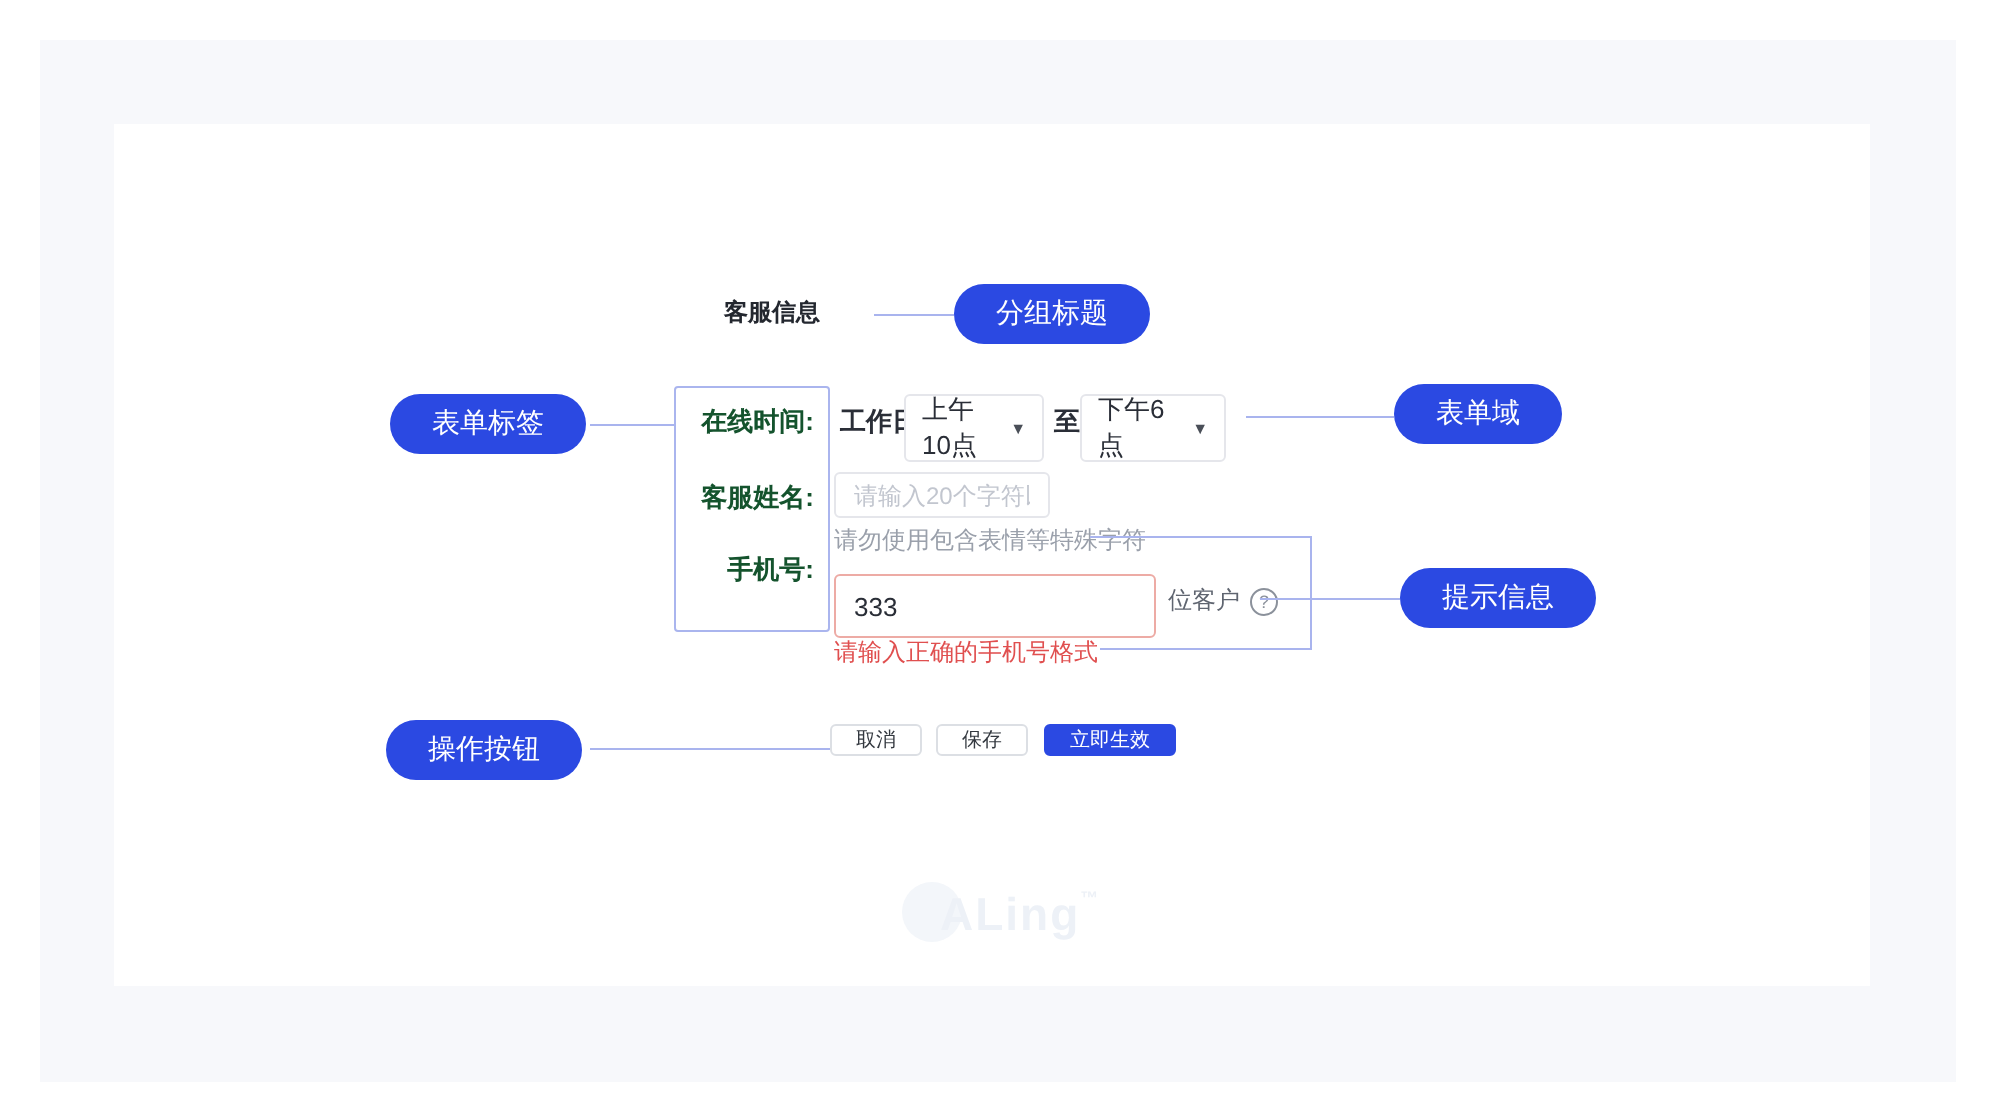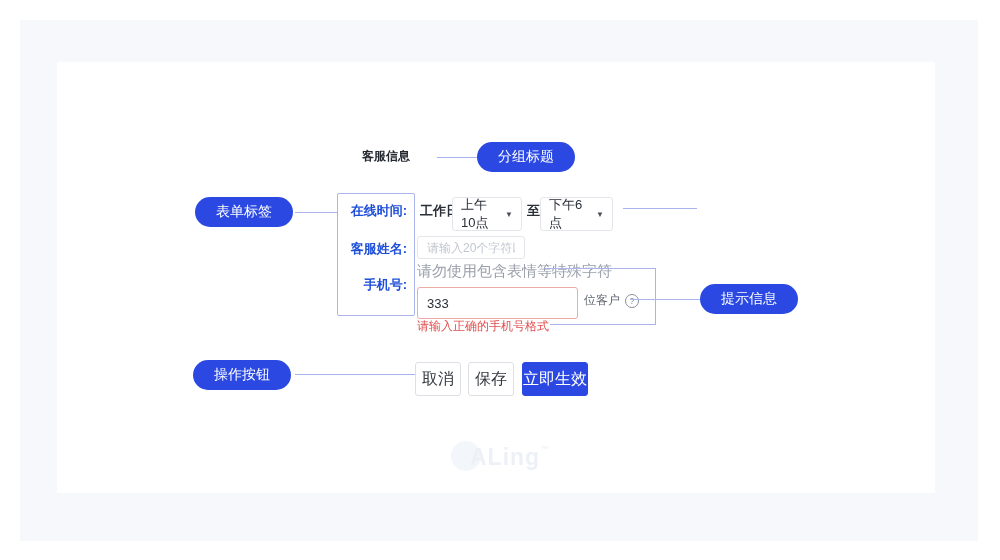--- a/index.html
+++ b/index.html
@@ -11,44 +11,44 @@
   .vline{position:absolute;width:1px;background:#a9b4ee;}
 
   .pill{position:absolute;height:30px;border-radius:15px;background:#2b49e2;color:#ffffff;
         font-size:14px;display:flex;align-items:center;justify-content:center;
         padding:0 21px;box-sizing:border-box;white-space:nowrap;}
 
   .card-title{position:absolute;font-size:12px;font-weight:700;color:#23272f;white-space:nowrap;}
 
   .label-box{position:absolute;border:1px solid #aab5ee;border-radius:2px;box-sizing:border-box;}
   .form-label{position:absolute;width:68px;text-align:right;font-size:13px;font-weight:600;
-              color:#1d4ed8;white-space:nowrap;}
+              color:#14532d;white-space:nowrap;}
 
   .plain-text{position:absolute;font-size:13px;font-weight:600;color:#2a2e37;white-space:nowrap;}
 
   .dropdown{position:absolute;height:24px;border:1px solid #e5e6eb;border-radius:3px;background:#fff;
             box-sizing:border-box;display:flex;align-items:center;justify-content:space-between;
             padding:16px 8px;font-size:13px;color:#2a2e37;cursor:pointer;}
   .caret{font-size:8px;color:#4a4f58;margin-left:6px;}
 
   .text-input{position:absolute;border:1px solid #e5e6eb;border-radius:3px;background:#fff;
               box-sizing:border-box;font-size:12px;color:#2a2e37;padding:0 9px;outline:none;
               font-family:"Liberation Sans","DejaVu Sans",sans-serif;}
   .text-input::placeholder{color:#c2c6cf;}
   .error-input{border-color:#edaba5;font-size:13px;}
 
-  .hint-text{position:absolute;font-size:15px;color:#9aa0ab;white-space:nowrap;}
+  .hint-text{position:absolute;font-size:12px;color:#9aa0ab;white-space:nowrap;}
   .error-text{position:absolute;font-size:12px;color:#e04f4f;white-space:nowrap;}
 
   .suffix{position:absolute;font-size:12px;color:#5f6570;display:flex;align-items:center;white-space:nowrap;}
   .help-circle{display:inline-flex;align-items:center;justify-content:center;width:14px;height:14px;
                border:1px solid #8b919b;border-radius:50%;font-size:9px;color:#8b919b;margin-left:5px;
                box-sizing:border-box;}
 
-  .btn{position:absolute;height:34px;border-radius:3px;box-sizing:border-box;font-size:16px;
+  .btn{position:absolute;height:16px;border-radius:3px;box-sizing:border-box;font-size:10px;
        display:flex;align-items:center;justify-content:center;cursor:pointer;white-space:nowrap;}
   .btn-plain{background:#ffffff;border:1px solid #dcdfe4;color:#33383f;}
   .btn-primary{background:#2b49e2;border:1px solid #2b49e2;color:#ffffff;text-align:center;}
 
   .watermark{position:absolute;left:448px;top:438px;width:120px;height:40px;}
   .watermark-circle{position:absolute;left:3px;top:3px;width:30px;height:30px;border-radius:50%;
                     background:#f3f6fa;}
   .watermark-text{position:absolute;left:22px;top:6px;font-size:23px;font-weight:700;
                   letter-spacing:1px;color:#edf1f7;}
   .watermark-mark{font-size:9px;vertical-align:top;}
@@ -73,20 +73,21 @@
   <div class="dropdown" style="left:452px;top:197px;width:70px;">
     <span>上午10点</span>
     <span class="caret">▼</span>
   </div>
   <div class="plain-text" style="left:527px;top:202px;">至</div>
   <div class="dropdown" style="left:540px;top:197px;width:73px;">
     <span>下午6点</span>
     <span class="caret">▼</span>
   </div>
   <div class="hline" style="left:623px;top:208px;width:74px;"></div>
+  <div class="pill" style="left:697px;top:192px;">表单域</div>
 
   <div class="form-label" style="left:339px;top:240px;">客服姓名:</div>
   <input class="text-input" style="left: 417px; top: 236px; width: 108px; height: 23px;" placeholder="请输入20个字符以内">
   <div class="hint-text" style="left:417px;top:262px;">请勿使用包含表情等特殊字符</div>
   <div class="hline" style="left:545px;top:268px;width:110px;"></div>
 
   <div class="form-label" style="left:339px;top:276px;">手机号:</div>
   <input class="text-input error-input" style="left: 417px; top: 287px; width: 161px; height: 32px;" value="333">
   <div class="suffix" style="left:584px;top:292px;">
     <span>位客户</span>

